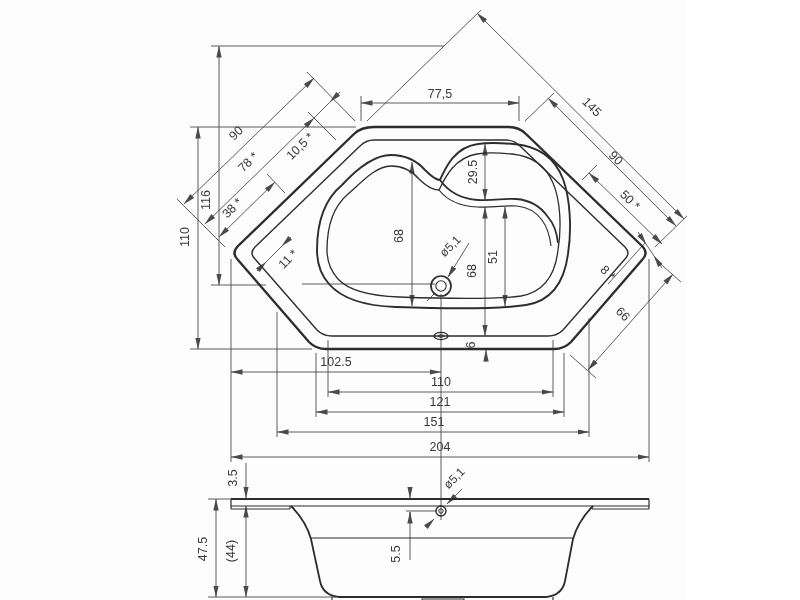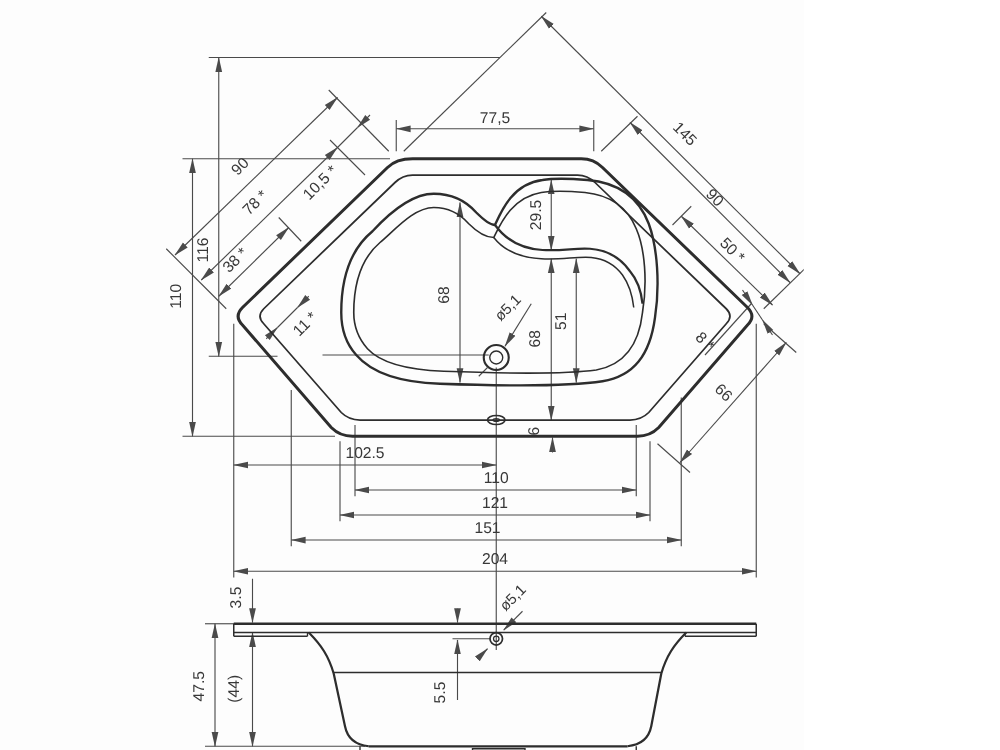--- a/index.html
+++ b/index.html
@@ -1,17 +1,17 @@
 <!DOCTYPE html>
 <html><head>
 <meta charset="utf-8">
 <style>
   html,body{margin:0;padding:0;background:#ffffff;}
   .stage{position:relative;width:643px;height:600px;background:#fdfdfd;overflow:hidden;
-         font-family:"Liberation Sans", sans-serif;}
+         font-family:"Liberation Sans", sans-serif;padding-left:44px;}
   svg{display:block;}
   .thin line, .thin path{stroke:#4a4a4a;stroke-width:0.9;fill:none;}
   .outline path, .outline line, .outline circle, .outline ellipse{stroke:#2d2d2d;fill:none;}
   text.dim{font-family:"Liberation Sans", sans-serif;font-size:12.5px;fill:#383838;}
   text.dim-sm{font-family:"Liberation Sans", sans-serif;font-size:12px;fill:#383838;}
 </style>
 </head>
 <body>
 
 <div class="stage">

